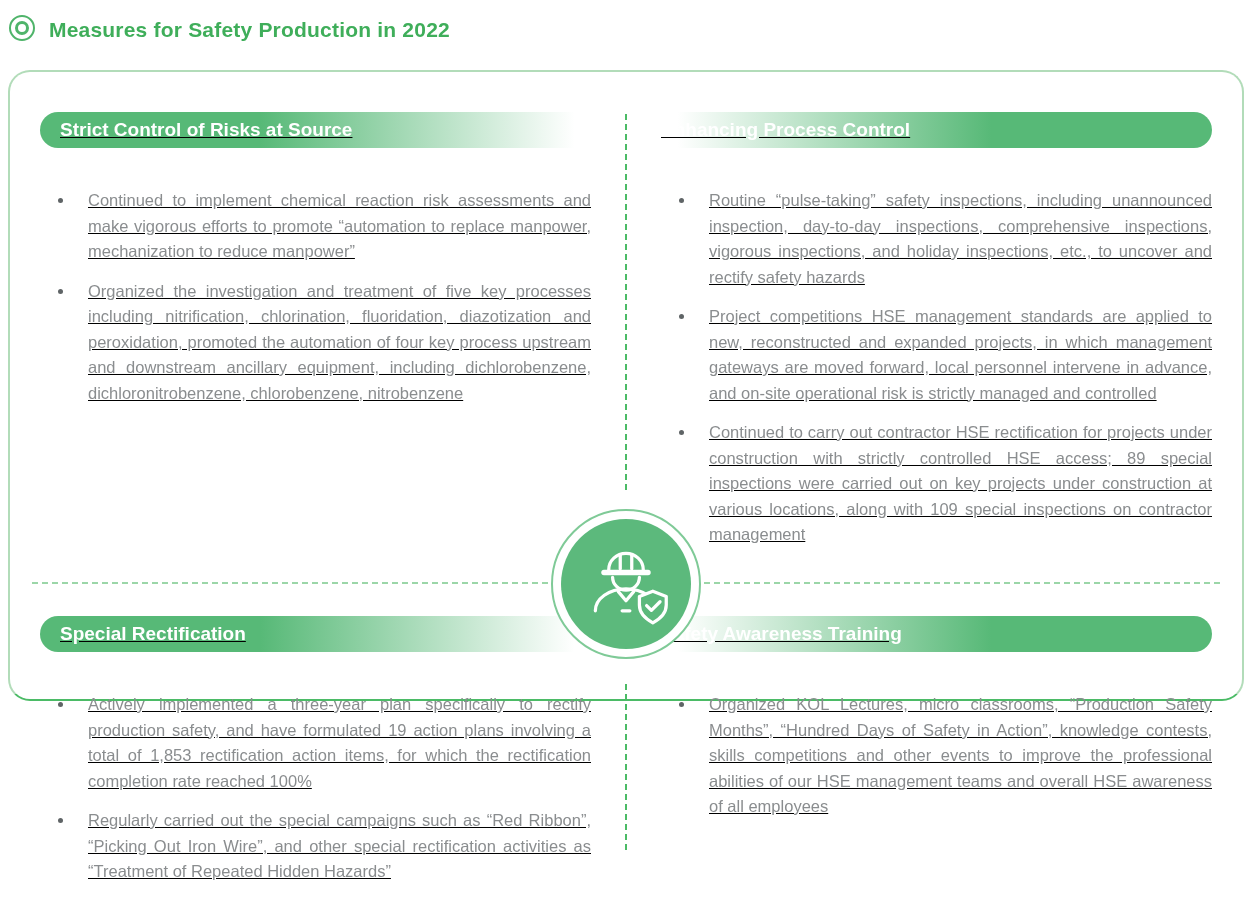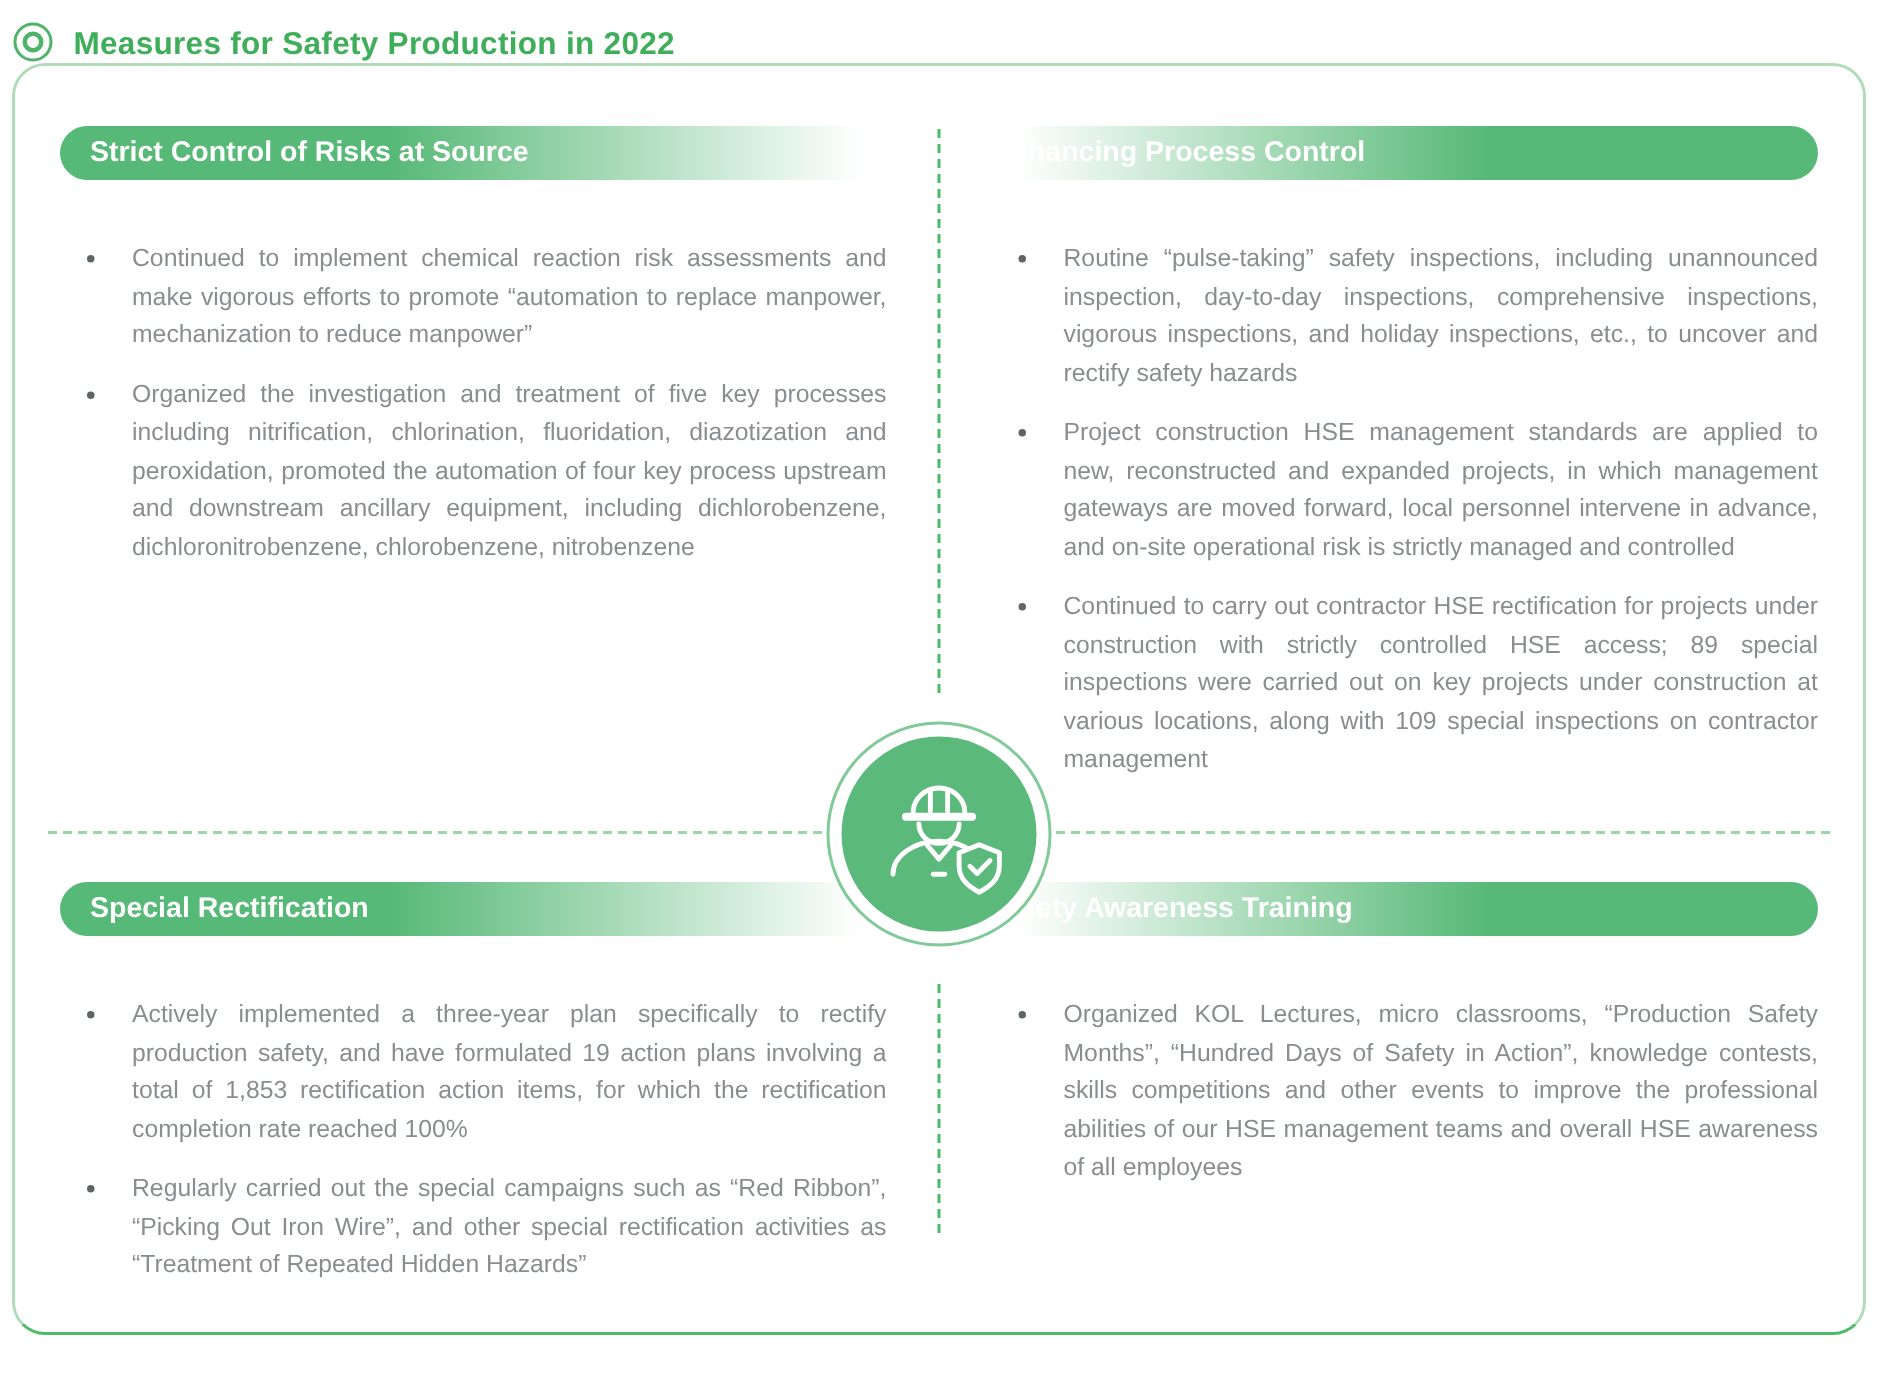--- a/index.html
+++ b/index.html
@@ -11,26 +11,27 @@
   }
 
   
   .page-header { display:flex; align-items:flex-end; gap:13px; padding:10px 0 0 8px; height:42px; }
   .header-icon { width:28px; height:28px; flex:0 0 auto; }
   .page-title { font-size:21px; font-weight:bold; color:var(--title-green); letter-spacing:.2px; }
 
   
   .panel {
     position:relative;
-    margin:0 8px 0 8px;
-    width:1236px; height:848px;
+    margin:28px 8px 0 8px;
+    width:1236px; height:631px;
     border:2px solid var(--border-green);
     border-bottom-color:var(--dash-strong);
     border-radius:22px;
     background:#fff;
+    text-decoration:underline;
   }
 
   .grid {
     display:grid;
     grid-template-columns:1fr 1fr;
     column-gap:70px;
     grid-template-rows:36px 468px 36px auto;
     padding:40px 30px 0 30px;
   }
 
@@ -106,21 +107,21 @@
 
     <div class="content">
       <ul class="bullets">
           <li class="bullet">Continued to implement chemical reaction risk assessments and make vigorous efforts to promote “automation to replace manpower, mechanization to reduce manpower”</li>
           <li class="bullet">Organized the investigation and treatment of five key processes including nitrification, chlorination, fluoridation, diazotization and peroxidation, promoted the automation of four key process upstream and downstream ancillary equipment, including dichlorobenzene, dichloronitrobenzene, chlorobenzene, nitrobenzene</li>
         </ul>
     </div>
     <div class="content">
       <ul class="bullets">
           <li class="bullet">Routine “pulse-taking” safety inspections, including unannounced inspection, day-to-day inspections, comprehensive inspections, vigorous inspections, and holiday inspections, etc., to uncover and rectify safety hazards</li>
-          <li class="bullet">Project construction HSE management standards are applied to new, reconstructed and expanded projects, in which management gateways are moved forward, local personnel intervene in advance, and on-site operational risk is strictly managed and controlled</li>
+          <li class="bullet">Project competitions HSE management standards are applied to new, reconstructed and expanded projects, in which management gateways are moved forward, local personnel intervene in advance, and on-site operational risk is strictly managed and controlled</li>
           <li class="bullet">Continued to carry out contractor HSE rectification for projects under construction with strictly controlled HSE access; 89 special inspections were carried out on key projects under construction at various locations, along with 109 special inspections on contractor management</li>
         </ul>
     </div>
 
     <div class="pill pill-left">
       <span>Special Rectification</span>
     </div>
     <div class="pill pill-right">
       <span>Safety Awareness Training</span>
     </div>

